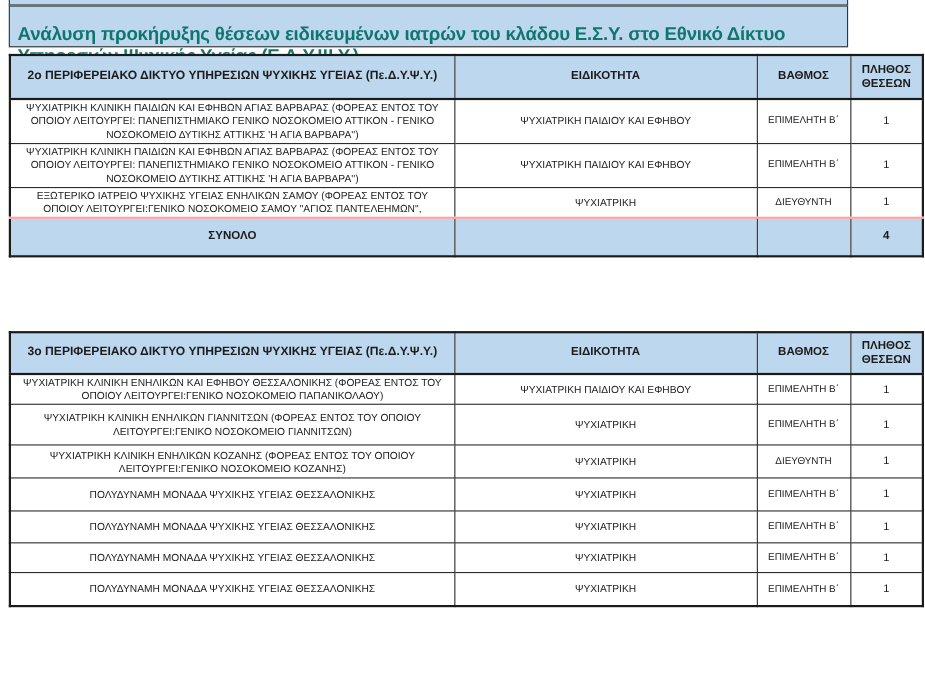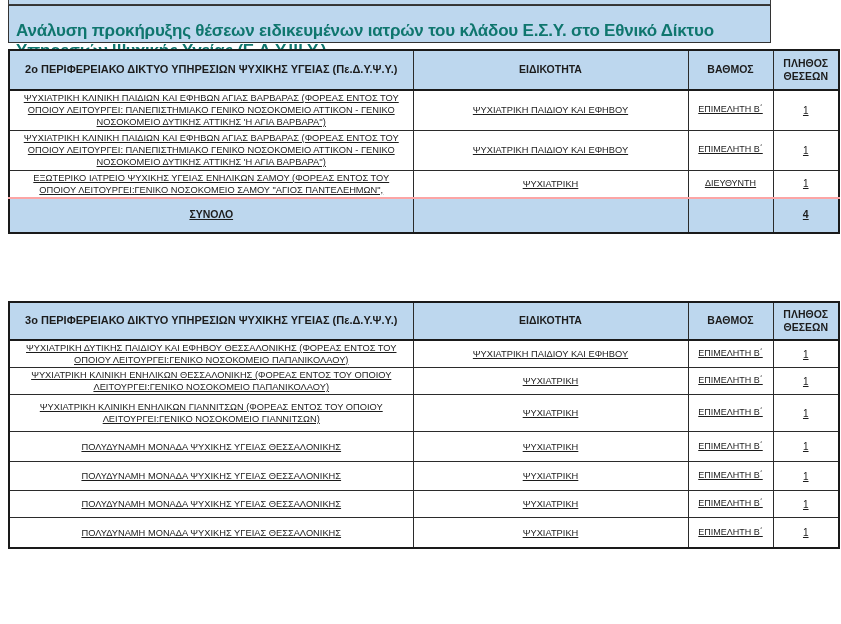--- a/index.html
+++ b/index.html
@@ -18,21 +18,21 @@
   table { border-collapse:collapse; table-layout:fixed; width:830px;
     position:absolute; left:8px; background:#fff; border:2px solid #1a1a1a; }
   .t1 { top:49px; }
   .t2 { top:301px; }
 
   th, td { border:1px solid #2b2b2b; text-align:center; vertical-align:middle;
     padding:1px 8px; color:#1c1c1c; overflow:hidden; }
   thead tr { border-bottom:2px solid #1a1a1a; height:40px; }
   th { background:#BDD7EE; font-size:10.5px; font-weight:bold; line-height:1.25; }
   th.c1 { font-size:11px; }
-  td { font-size:9.3px; line-height:1.3;text-decoration:underline; }
+  td { font-size:9.3px; line-height:1.3; }
   td.c3 { font-size:9px;margin-left:28px; }
   td.c4 { font-size:10px; }
   .t2 thead tr { height:38px; }
 
   .total-row td { background:#BDD7EE; font-weight:bold; font-size:10.5px; }
 </style>
 </head>
 <body>
 
 <div class="page">
@@ -96,35 +96,35 @@
     <thead>
       <tr>
         <th class="c1">3ο ΠΕΡΙΦΕΡΕΙΑΚΟ ΔΙΚΤΥΟ ΥΠΗΡΕΣΙΩΝ ΨΥΧΙΚΗΣ ΥΓΕΙΑΣ (Πε.Δ.Υ.Ψ.Υ.)</th>
         <th class="c2">ΕΙΔΙΚΟΤΗΤΑ</th>
         <th class="c3">ΒΑΘΜΟΣ</th>
         <th class="c4">ΠΛΗΘΟΣ ΘΕΣΕΩΝ</th>
       </tr>
     </thead>
     <tbody>
       <tr style="height:26px">
-        <td class="c1">ΨΥΧΙΑΤΡΙΚΗ ΔΥΤΙΚΗΣ ΠΑΙΔΙΟΥ ΚΑΙ ΕΦΗΒΟΥ ΘΕΣΣΑΛΟΝΙΚΗΣ (ΦΟΡΕΑΣ ΕΝΤΟΣ ΤΟΥ ΟΠΟΙΟΥ ΛΕΙΤΟΥΡΓΕΙ:ΓΕΝΙΚΟ ΝΟΣΟΚΟΜΕΙΟ ΠΑΠΑΝΙΚΟΛΑΟΥ)</td>
+        <td class="c1">ΨΥΧΙΑΤΡΙΚΗ ΚΛΙΝΙΚΗ ΕΝΗΛΙΚΩΝ ΚΑΙ ΕΦΗΒΟΥ ΘΕΣΣΑΛΟΝΙΚΗΣ (ΦΟΡΕΑΣ ΕΝΤΟΣ ΤΟΥ ΟΠΟΙΟΥ ΛΕΙΤΟΥΡΓΕΙ:ΓΕΝΙΚΟ ΝΟΣΟΚΟΜΕΙΟ ΠΑΠΑΝΙΚΟΛΑΟΥ)</td>
         <td class="c2">ΨΥΧΙΑΤΡΙΚΗ ΠΑΙΔΙΟΥ ΚΑΙ ΕΦΗΒΟΥ</td>
-        <td class="c3">ΕΠΙΜΕΛΗΤΗ Β΄</td>
-        <td class="c4">1</td>
-      </tr>
-      <tr style="height:26px">
-        <td class="c1">ΨΥΧΙΑΤΡΙΚΗ ΚΛΙΝΙΚΗ ΕΝΗΛΙΚΩΝ ΘΕΣΣΑΛΟΝΙΚΗΣ  (ΦΟΡΕΑΣ ΕΝΤΟΣ ΤΟΥ ΟΠΟΙΟΥ ΛΕΙΤΟΥΡΓΕΙ:ΓΕΝΙΚΟ ΝΟΣΟΚΟΜΕΙΟ ΠΑΠΑΝΙΚΟΛΑΟΥ)</td>
-        <td class="c2">ΨΥΧΙΑΤΡΙΚΗ</td>
         <td class="c3">ΕΠΙΜΕΛΗΤΗ Β΄</td>
         <td class="c4">1</td>
       </tr>
       <tr style="height:37px">
         <td class="c1">ΨΥΧΙΑΤΡΙΚΗ ΚΛΙΝΙΚΗ ΕΝΗΛΙΚΩΝ ΓΙΑΝΝΙΤΣΩΝ (ΦΟΡΕΑΣ ΕΝΤΟΣ ΤΟΥ ΟΠΟΙΟΥ ΛΕΙΤΟΥΡΓΕΙ:ΓΕΝΙΚΟ ΝΟΣΟΚΟΜΕΙΟ ΓΙΑΝΝΙΤΣΩΝ)</td>
         <td class="c2">ΨΥΧΙΑΤΡΙΚΗ</td>
         <td class="c3">ΕΠΙΜΕΛΗΤΗ Β΄</td>
+        <td class="c4">1</td>
+      </tr>
+      <tr style="height:30px">
+        <td class="c1">ΨΥΧΙΑΤΡΙΚΗ ΚΛΙΝΙΚΗ ΕΝΗΛΙΚΩΝ ΚΟΖΑΝΗΣ (ΦΟΡΕΑΣ ΕΝΤΟΣ ΤΟΥ ΟΠΟΙΟΥ ΛΕΙΤΟΥΡΓΕΙ:ΓΕΝΙΚΟ ΝΟΣΟΚΟΜΕΙΟ ΚΟΖΑΝΗΣ)</td>
+        <td class="c2">ΨΥΧΙΑΤΡΙΚΗ</td>
+        <td class="c3">ΔΙΕΥΘΥΝΤΗ</td>
         <td class="c4">1</td>
       </tr>
       <tr style="height:30px">
         <td class="c1">ΠΟΛΥΔΥΝΑΜΗ ΜΟΝΑΔΑ ΨΥΧΙΚΗΣ ΥΓΕΙΑΣ ΘΕΣΣΑΛΟΝΙΚΗΣ</td>
         <td class="c2">ΨΥΧΙΑΤΡΙΚΗ</td>
         <td class="c3">ΕΠΙΜΕΛΗΤΗ Β΄</td>
         <td class="c4">1</td>
       </tr>
       <tr style="height:29px">
         <td class="c1">ΠΟΛΥΔΥΝΑΜΗ ΜΟΝΑΔΑ ΨΥΧΙΚΗΣ ΥΓΕΙΑΣ ΘΕΣΣΑΛΟΝΙΚΗΣ</td>

